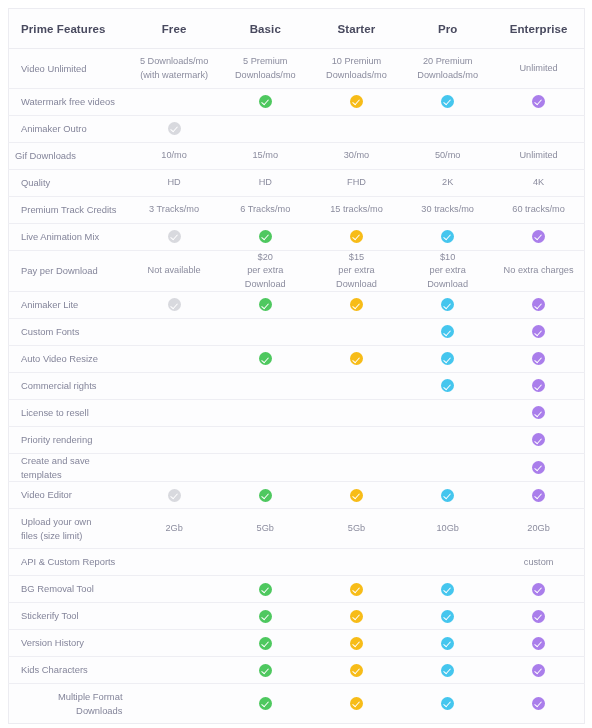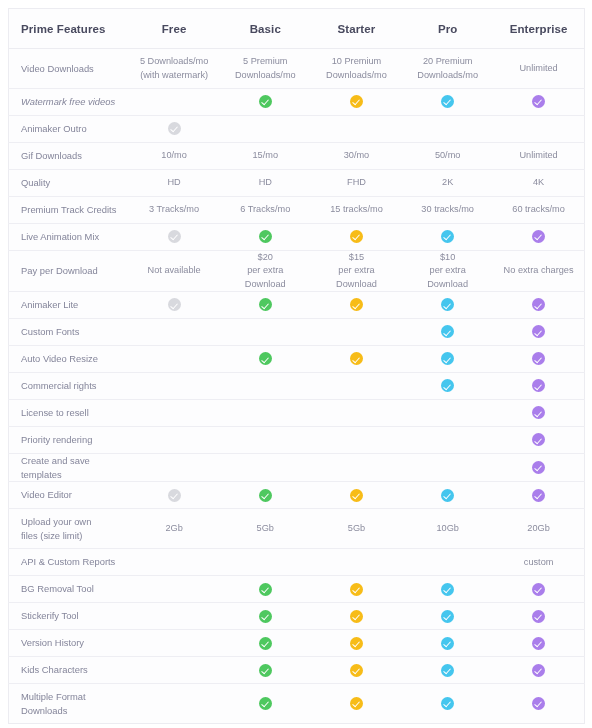--- a/index.html
+++ b/index.html
@@ -114,49 +114,49 @@
           <th class="h-feature">Prime Features</th>
           <th class="h-plan">Free</th>
           <th class="h-plan">Basic</th>
           <th class="h-plan">Starter</th>
           <th class="h-plan">Pro</th>
           <th class="h-plan">Enterprise</th>
         </tr>
     </thead>
     <tbody id="table-body">
         <tr class="r-2">
-          <td class="feature-cell" style="white-space: pre-line;">Video Downloads</td>
+          <td class="feature-cell" style="white-space: pre-line;">Video Unlimited</td>
           <td class="val-cell">5 Downloads/mo
 (with watermark)</td>
           <td class="val-cell">5 Premium
 Downloads/mo</td>
           <td class="val-cell">10 Premium
 Downloads/mo</td>
           <td class="val-cell">20 Premium
 Downloads/mo</td>
           <td class="val-cell">Unlimited</td>
         </tr>
         <tr class="r-1">
-          <td class="feature-cell" style="white-space: pre-line; font-style: italic;">Watermark free videos</td>
+          <td class="feature-cell" style="white-space: pre-line;">Watermark free videos</td>
           <td class="val-cell"><span class="blank"></span></td>
           <td class="val-cell"><span class="tick t-green"></span></td>
           <td class="val-cell"><span class="tick t-yellow"></span></td>
           <td class="val-cell"><span class="tick t-blue"></span></td>
           <td class="val-cell"><span class="tick t-purple"></span></td>
         </tr>
         <tr class="r-1">
           <td class="feature-cell" style="white-space: pre-line;">Animaker Outro</td>
           <td class="val-cell"><span class="tick t-gray"></span></td>
           <td class="val-cell"><span class="blank"></span></td>
           <td class="val-cell"><span class="blank"></span></td>
           <td class="val-cell"><span class="blank"></span></td>
           <td class="val-cell"><span class="blank"></span></td>
         </tr>
         <tr class="r-1">
-          <td class="feature-cell" style="white-space: pre-line;">Gif Downloads</td>
+          <td class="feature-cell" style="white-space: pre-line; padding-left: 6px;">Gif Downloads</td>
           <td class="val-cell">10/mo</td>
           <td class="val-cell">15/mo</td>
           <td class="val-cell">30/mo</td>
           <td class="val-cell">50/mo</td>
           <td class="val-cell">Unlimited</td>
         </tr>
         <tr class="r-1">
           <td class="feature-cell" style="white-space: pre-line;">Quality</td>
           <td class="val-cell">HD</td>
           <td class="val-cell">HD</td>
@@ -298,21 +298,21 @@
         </tr>
         <tr class="r-1">
           <td class="feature-cell" style="white-space: pre-line;">Kids Characters</td>
           <td class="val-cell"><span class="blank"></span></td>
           <td class="val-cell"><span class="tick t-green"></span></td>
           <td class="val-cell"><span class="tick t-yellow"></span></td>
           <td class="val-cell"><span class="tick t-blue"></span></td>
           <td class="val-cell"><span class="tick t-purple"></span></td>
         </tr>
         <tr class="r-2">
-          <td class="feature-cell" style="white-space: pre-line;">Multiple Format
+          <td class="feature-cell" style="white-space: pre-line; text-align: right;">Multiple Format
 Downloads</td>
           <td class="val-cell"><span class="blank"></span></td>
           <td class="val-cell"><span class="tick t-green"></span></td>
           <td class="val-cell"><span class="tick t-yellow"></span></td>
           <td class="val-cell"><span class="tick t-blue"></span></td>
           <td class="val-cell"><span class="tick t-purple"></span></td>
         </tr>
       </tbody>
   </table>
 </div>

